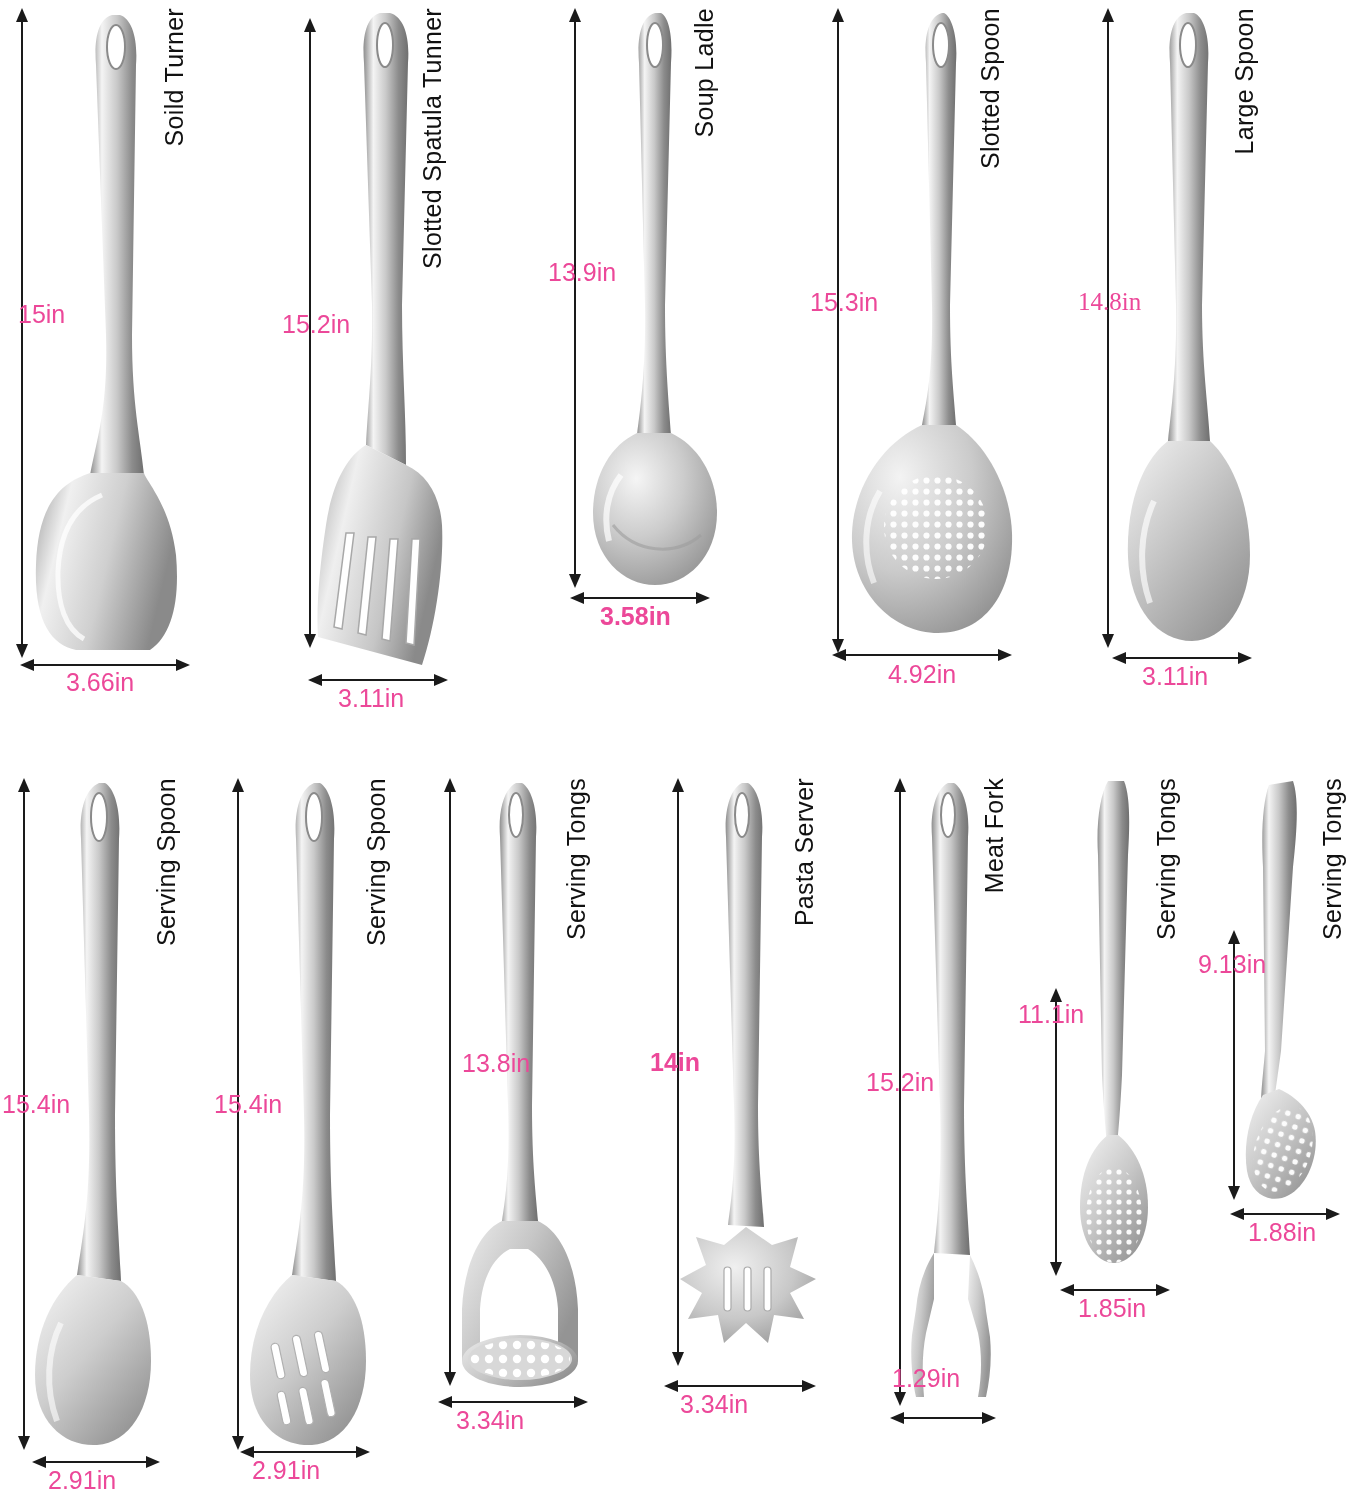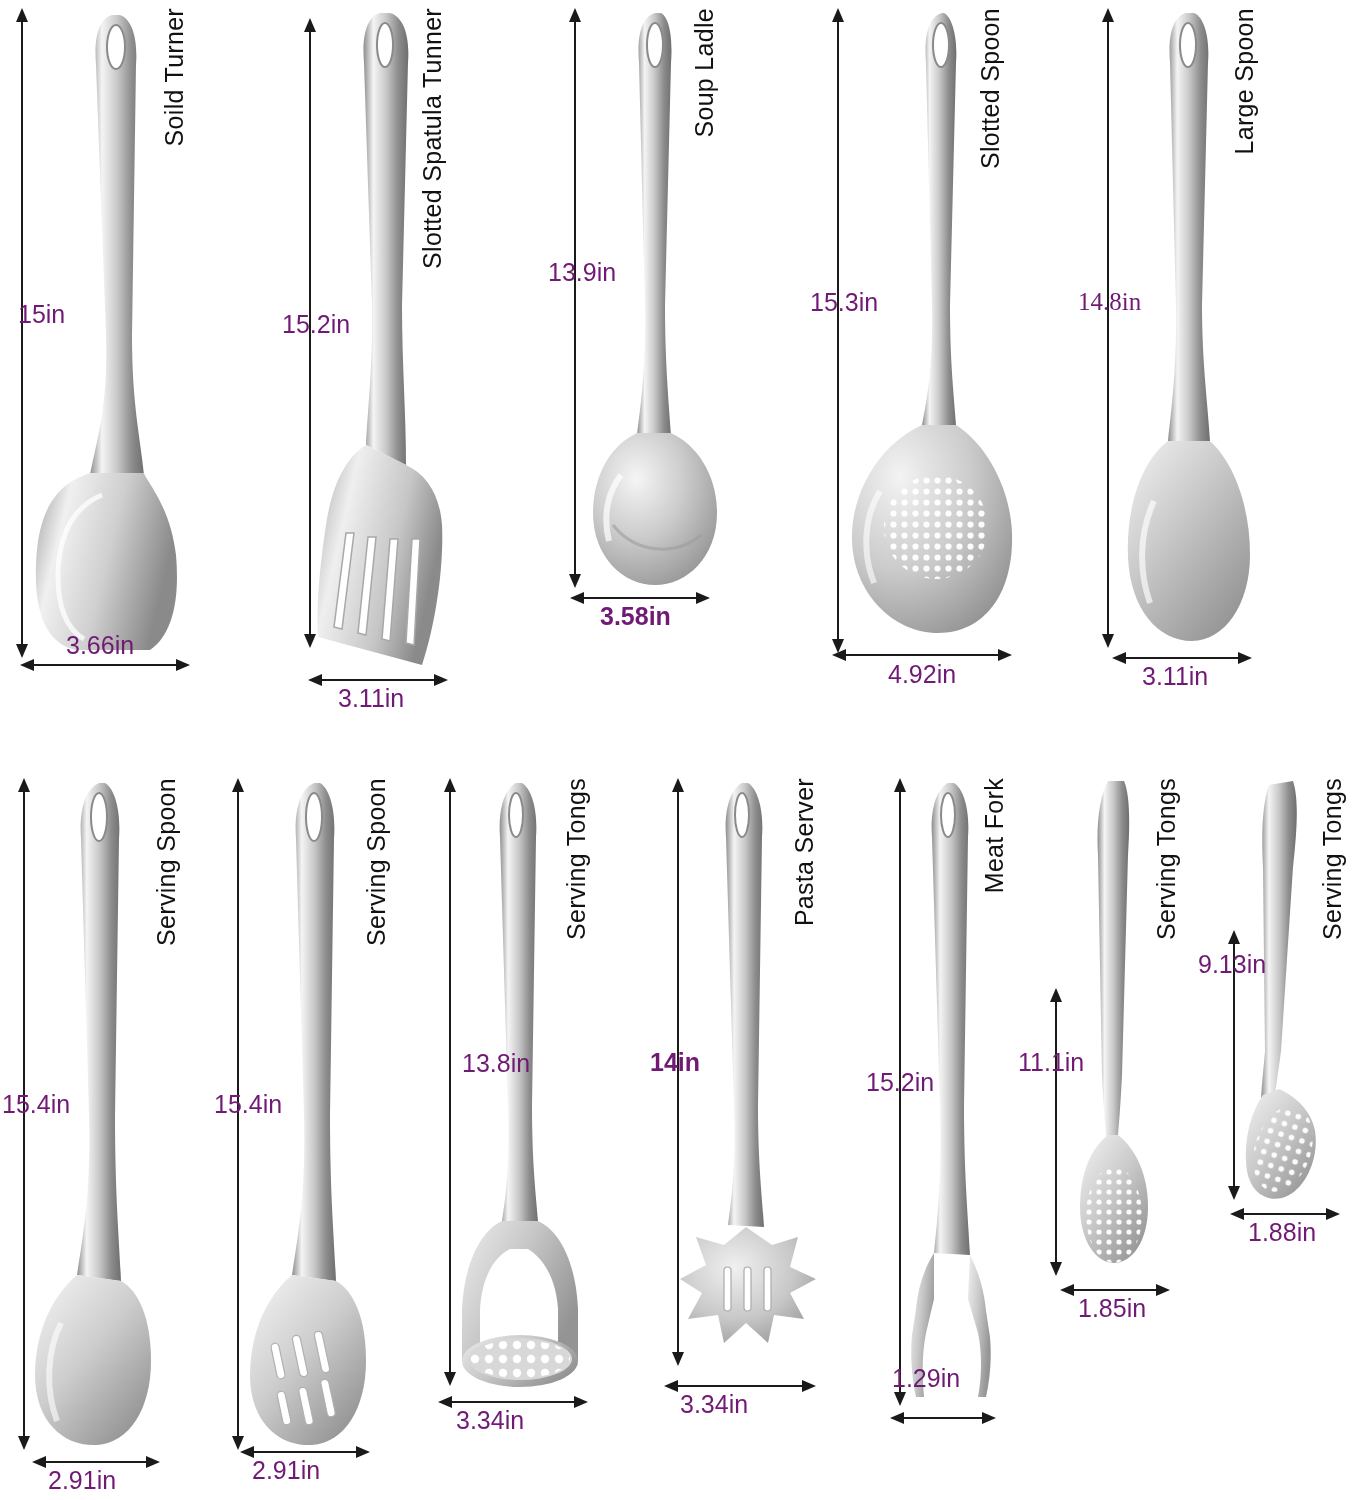--- a/index.html
+++ b/index.html
@@ -30,21 +30,21 @@
     transform: rotate(180deg);
     font-size: 25px;
     letter-spacing: 0.3px;
     white-space: nowrap;
     color: #111;
   }
   .dim-text {
     position: absolute;
     font-size: 25px;
     white-space: nowrap;
-    color: #701a75;
+    color: #ec4899;
   }
   .util-svg {
     position: absolute;
     overflow: visible;
   }
   .dim-svg {
     position: absolute;
     overflow: visible;
   }
   .dim-svg line, .dim-svg path {
@@ -88,21 +88,21 @@
       <line x1="10" y1="8" x2="10" y2="642"></line>
       <polygon points="10,0 4,14 16,14"></polygon>
       <polygon points="10,650 4,636 16,636"></polygon>
     </svg>
     <div class="dim-text" style="left:2px;top:300px;margin-left:16px;">15in</div>
     <svg class="dim-svg" style="left:20px;top:655px;" width="170" height="20">
       <line x1="8" y1="10" x2="162" y2="10"></line>
       <polygon points="0,10 14,4 14,16"></polygon>
       <polygon points="170,10 156,4 156,16"></polygon>
     </svg>
-    <div class="dim-text" style="left:66px;top:631px;">3.66in</div>
+    <div class="dim-text" style="left:66px;top:668px;">3.66in</div>
   </div>
 
   <div class="item">
     <svg class="util-svg" style="left:310px;top:5px;" width="160" height="670" viewBox="0 0 160 670">
       <defs>
         <linearGradient id="g2h" x1="0" y1="0" x2="1" y2="0">
           <stop offset="0%" stop-color="#8e8e8e"></stop>
           <stop offset="22%" stop-color="#f4f4f4"></stop>
           <stop offset="50%" stop-color="#c9c9c9"></stop>
           <stop offset="78%" stop-color="#8c8c8c"></stop>
@@ -478,21 +478,21 @@
       <g transform="translate(24,382)">
         <ellipse cx="30" cy="58" rx="28" ry="48" fill="url(#perf3)" opacity="0.95"></ellipse>
       </g>
     </svg>
     <div class="vert-label" style="left:1152px;top:778px;">Serving Tongs</div>
     <svg class="dim-svg" style="left:1046px;top:988px;" width="20" height="288">
       <line x1="10" y1="8" x2="10" y2="280"></line>
       <polygon points="10,0 4,14 16,14"></polygon>
       <polygon points="10,288 4,274 16,274"></polygon>
     </svg>
-    <div class="dim-text" style="left:1018px;top:1000px;margin-top:48px;">11.1in</div>
+    <div class="dim-text" style="left:1018px;top:1000px;">11.1in</div>
     <svg class="dim-svg" style="left:1060px;top:1280px;" width="110" height="20">
       <line x1="8" y1="10" x2="102" y2="10"></line>
       <polygon points="0,10 14,4 14,16"></polygon>
       <polygon points="110,10 96,4 96,16"></polygon>
     </svg>
     <div class="dim-text" style="left:1078px;top:1294px;">1.85in</div>
   </div>
 
   <div class="item">
     <svg class="util-svg" style="left:1235px;top:775px;" width="120" height="430" viewBox="0 0 120 430">

